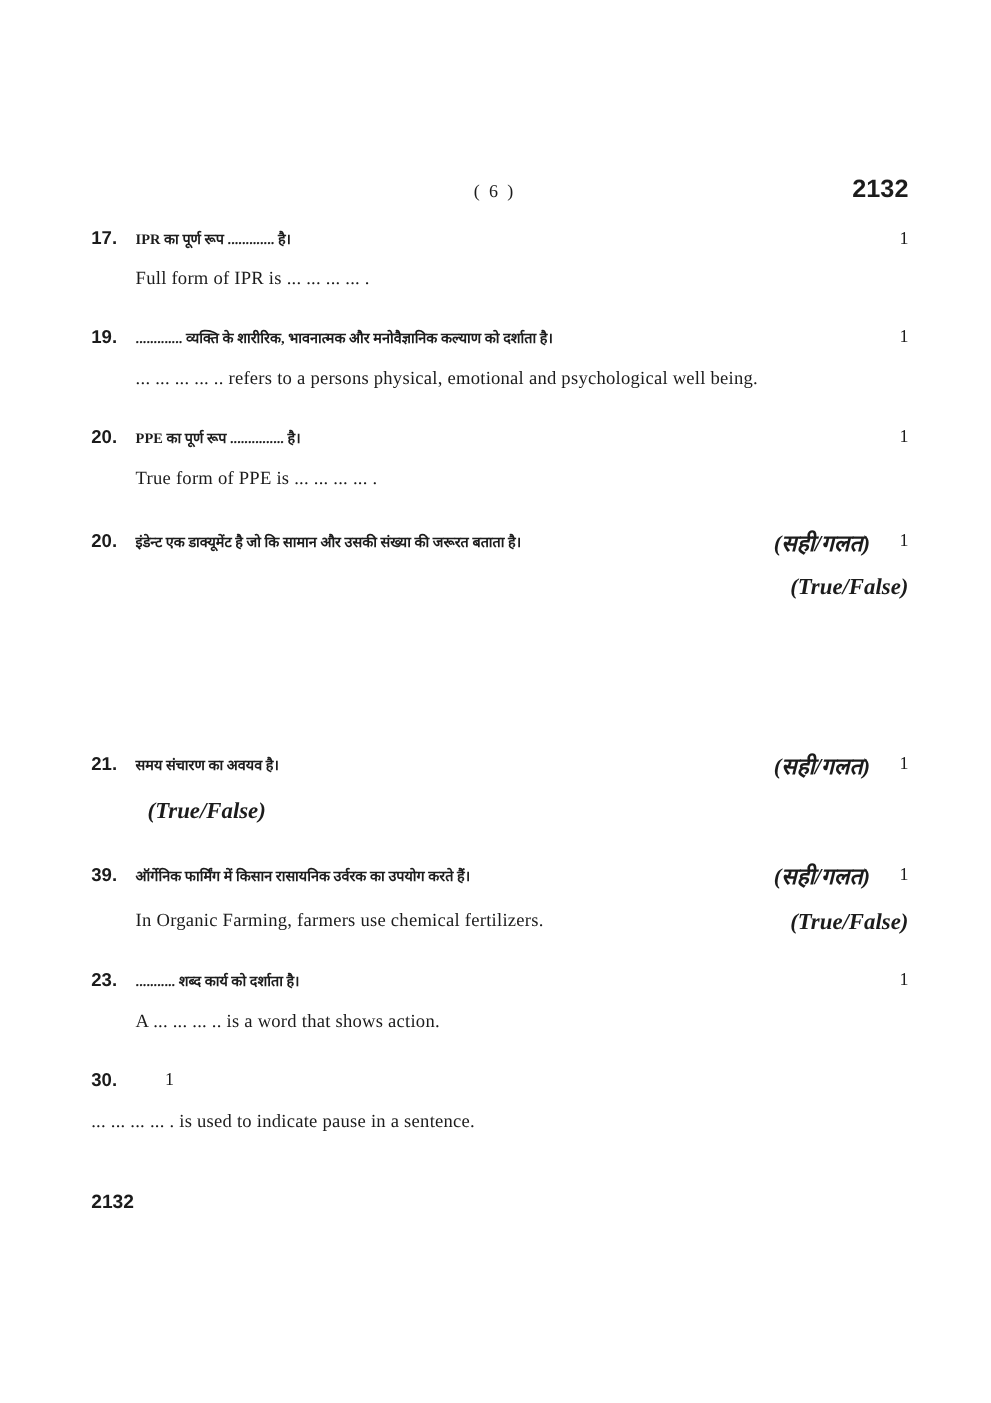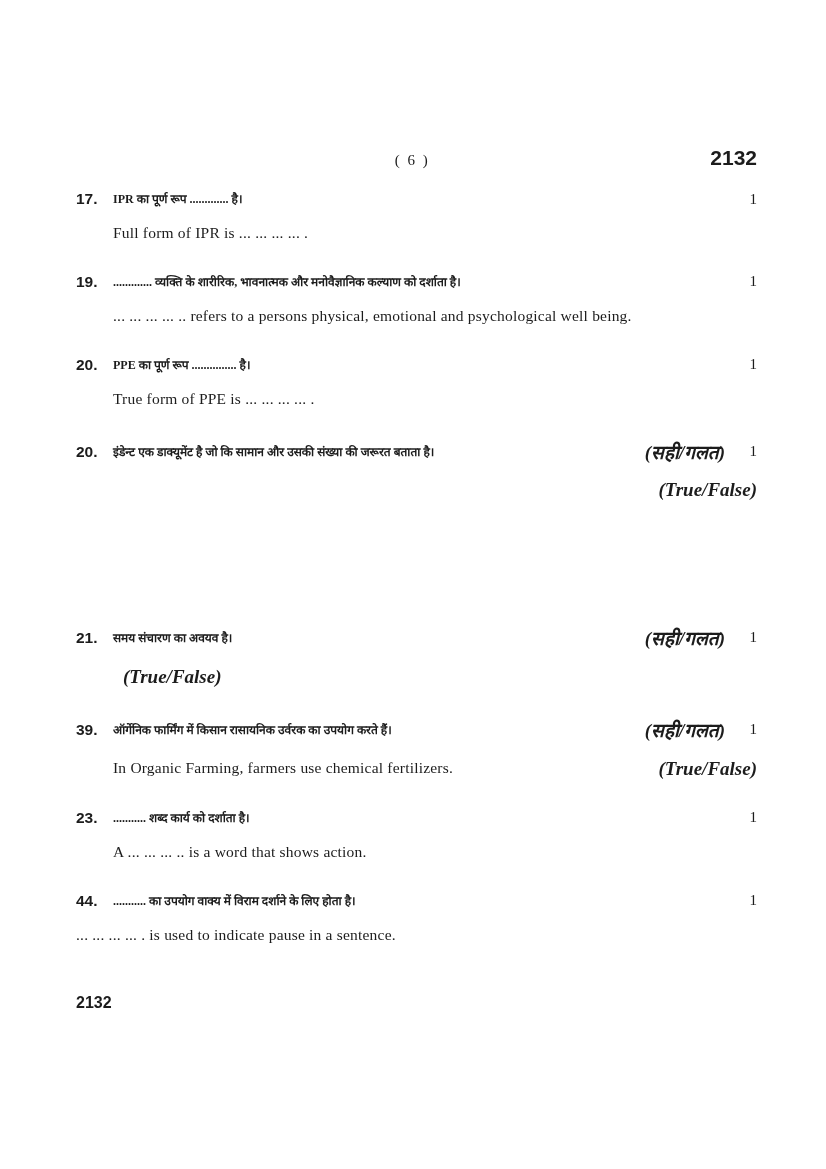--- a/index.html
+++ b/index.html
@@ -197,22 +197,21 @@
     </div>
     <div class="line en-line">
       <span class="qtext en">A ... ... ... .. is a word that shows action.</span>
 
     </div>
 
   </div>
 
   <div class="q q-24 full-left">
     <div class="line hi-line">
-      <span class="qnum">44.</span>
-      <span class="qtext hi">........... का उपयोग वाक्य में विराम दर्शाने के लिए होता है।</span>
+      <span class="qnum">30.</span>
 
       <span class="marks">1</span>
     </div>
     <div class="line en-line">
       <span class="qtext en">... ... ... ... . is used to indicate pause in a sentence.</span>
 
     </div>
 
   </div>
 </div>

